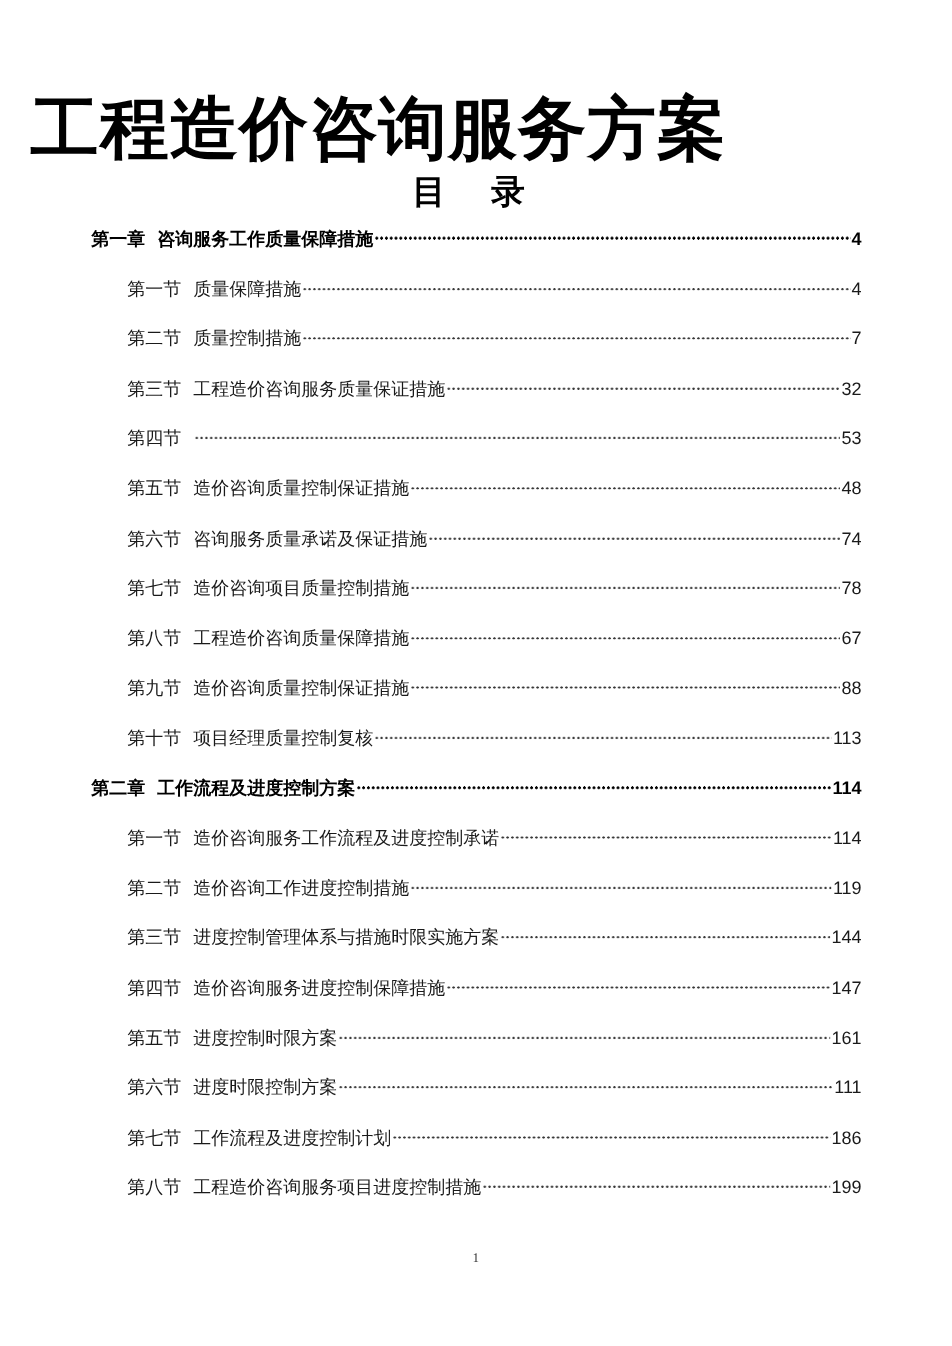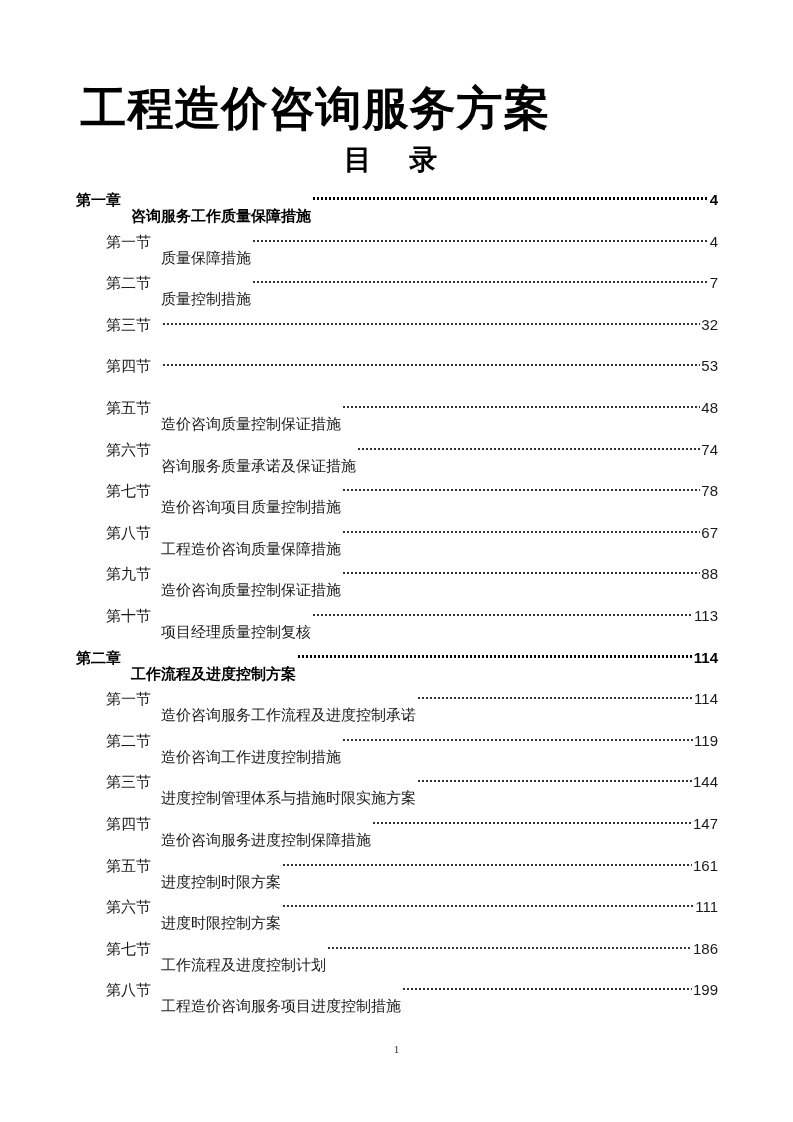--- a/index.html
+++ b/index.html
@@ -16,21 +16,21 @@
       font-family: "Liberation Sans", "DejaVu Sans", sans-serif;
     }
     .doc-title {
       position: absolute;
       left: 0;
       width: 631px;
       top: 80px;
       text-align: center;
       font-family: "DejaVu Serif", "Liberation Serif", serif;
       font-weight: bold;
-      font-size: 46px;
+      font-size: 57px;
       line-height: 56px;
       letter-spacing: 1px;
     }
     .toc-heading {
       position: absolute;
       left: 0;
       width: 793px;
       top: 140px;
       text-align: center;
       font-family: "DejaVu Serif", "Liberation Serif", serif;
@@ -67,21 +67,20 @@
     .toc-num {
       flex: 0 0 auto;
     }
     .toc-gap {
       display: inline-block;
       width: 10px;
       flex: 0 0 auto;
     }
     .toc-label {
       flex: 0 0 auto;
-      margin-top: 16px;
     }
     .toc-leader {
       flex: 1 1 auto;
       overflow: hidden;
       margin: 0 1px;
       position: relative;
       height: 14px;
       align-self: baseline;
     }
     .toc-leader::before {
@@ -140,20 +139,21 @@
   <div class="toc-row section">
     <span class="toc-num">第二节</span>
       <span class="toc-gap"></span>
     <span class="toc-label">质量控制措施</span>
     <span class="toc-leader"></span>
     <span class="toc-page">7</span>
   </div>
   <div class="toc-row section">
     <span class="toc-num">第三节</span>
       <span class="toc-gap"></span>
+    <span class="toc-label">工程造价咨询服务质量保证措施</span>
     <span class="toc-leader"></span>
     <span class="toc-page">32</span>
   </div>
   <div class="toc-row section">
     <span class="toc-num">第四节</span>
       <span class="toc-gap"></span>
     <span class="toc-leader"></span>
     <span class="toc-page">53</span>
   </div>
   <div class="toc-row section">

